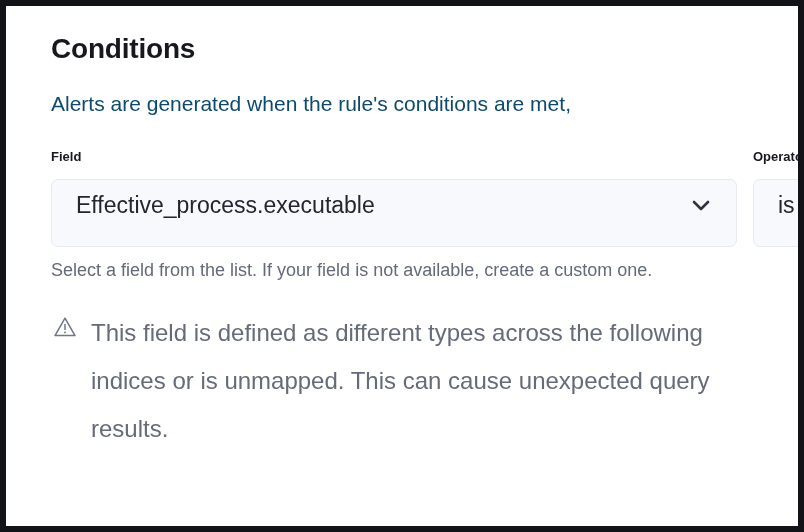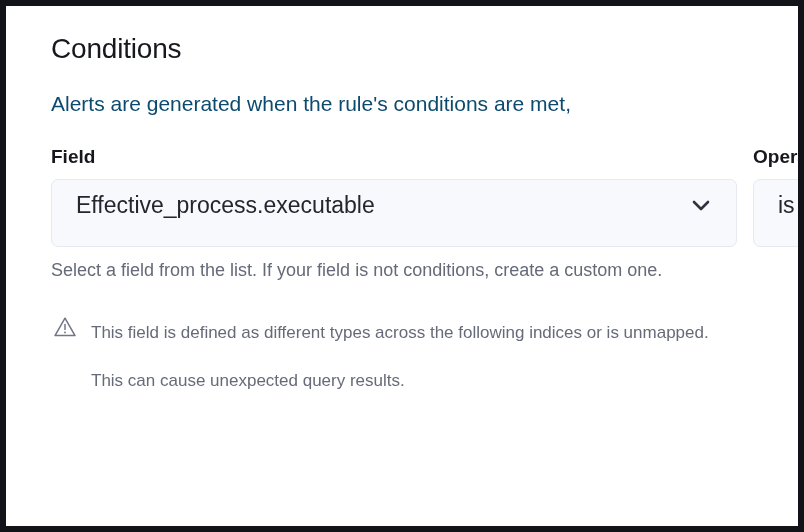--- a/index.html
+++ b/index.html
@@ -28,21 +28,21 @@
     width: 100%;
     height: 100%;
     box-sizing: border-box;
     padding: 26px 0 0 45px;
     overflow: hidden;
     background: #ffffff;
   }
 
   .section-title {
     font-size: 28px;
-    font-weight: normal;
+    font-weight: bold;
     color: #16181d;
     letter-spacing: -0.2px;
     margin: 0;
     line-height: 34px;
     white-space: nowrap;
   }
 
   .section-desc {
     font-size: 21px;
     color: #0c4a6e;
@@ -59,21 +59,21 @@
   }
 
   .field-col {
     flex: 0 0 auto;
   }
 
   .field-col.primary { width: 686px; }
   .field-col.operator { width: 300px; margin-left: 16px; }
 
   .field-label {
-    font-size: 19px;
+    font-size: 13px;
     font-weight: bold;
     color: #16181d;
     line-height: 22px;
     margin: 0 0 11px 0;
     white-space: nowrap;
   }
 
   .select-box {
     position: relative;
     box-sizing: border-box;
@@ -126,21 +126,21 @@
   .warning-icon {
     flex: 0 0 auto;
     width: 24px;
     height: 24px;
     margin: 6px 14px 0 2px;
   }
 
   .warning-icon svg { display: block; }
 
   .warning-text {
-    font-size: 17px;
+    font-size: 24px;
     color: #656b78;
     line-height: 48px;
     margin: 0;
   }
 </style>
 </head>
 <body>
 
 <div id="screen">
   <div class="panel">
@@ -167,21 +167,21 @@
       <div class="field-col operator">
         <div class="field-label">Operator</div>
 
         <div class="select-box">
           <span class="select-value">is</span>
         </div>
       </div>
 
     </div>
 
-    <p class="helper-text">Select a field from the list. If your field is not conditions, create a custom one.</p>
+    <p class="helper-text">Select a field from the list. If your field is not available, create a custom one.</p>
 
     <div class="warning-block">
       <span class="warning-icon">
         <svg width="24" height="24" viewBox="0 0 24 24" fill="none" xmlns="http://www.w3.org/2000/svg">
           <path d="M12 3.2 L22 20.6 H2 Z" stroke="#70768a" stroke-width="1.5" stroke-linejoin="round" fill="none"></path>
           <path d="M12 9.4 V14.6" stroke="#70768a" stroke-width="1.5" stroke-linecap="round"></path>
           <circle cx="12" cy="17.4" r="0.95" fill="#70768a"></circle>
         </svg>
       </span>
       <p class="warning-text">This field is defined as different types across the following indices or is unmapped. This can cause unexpected query results.</p>

